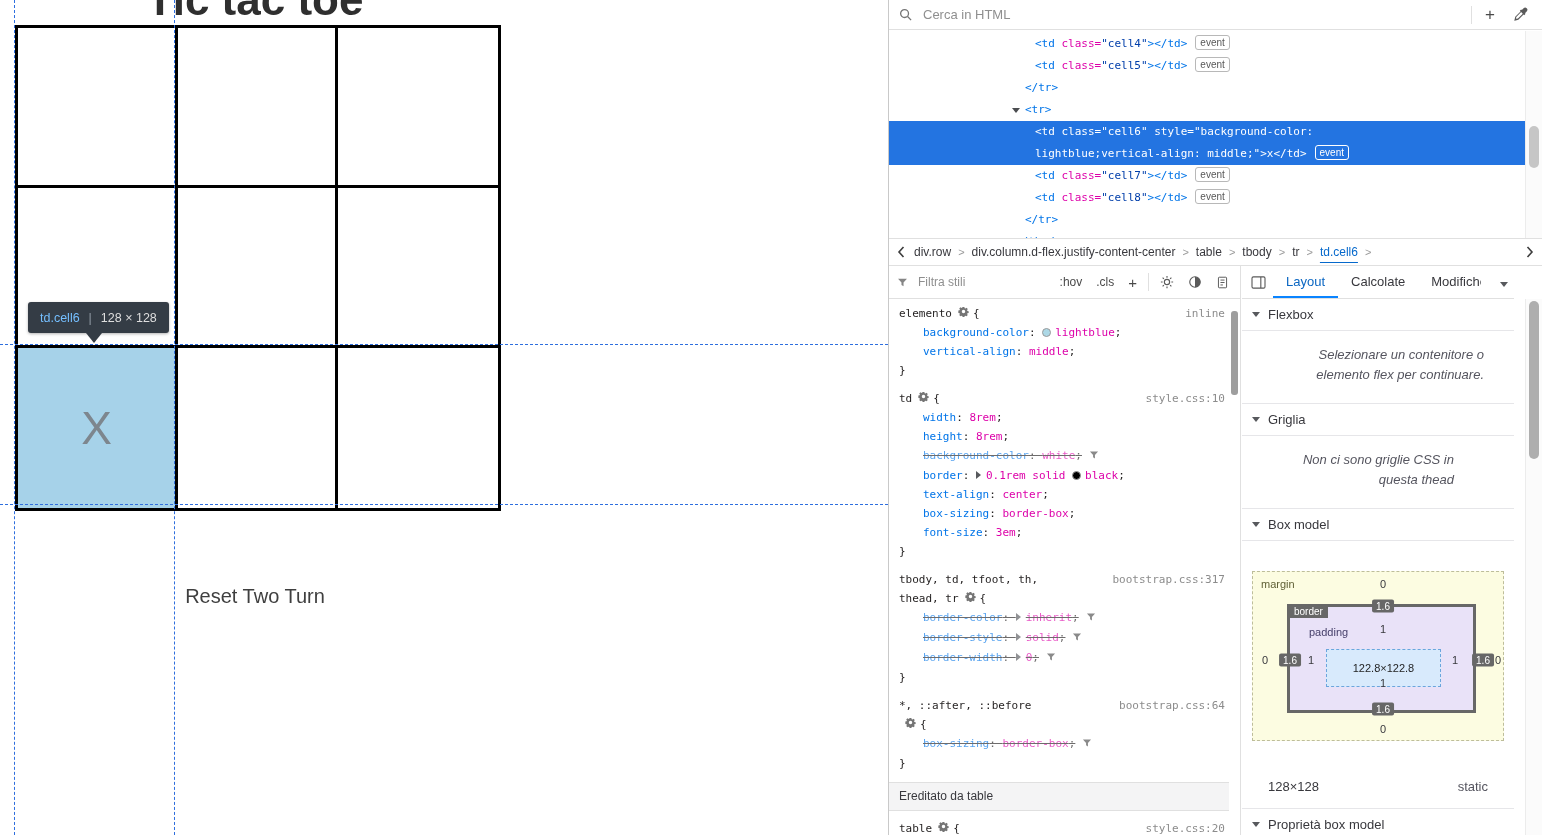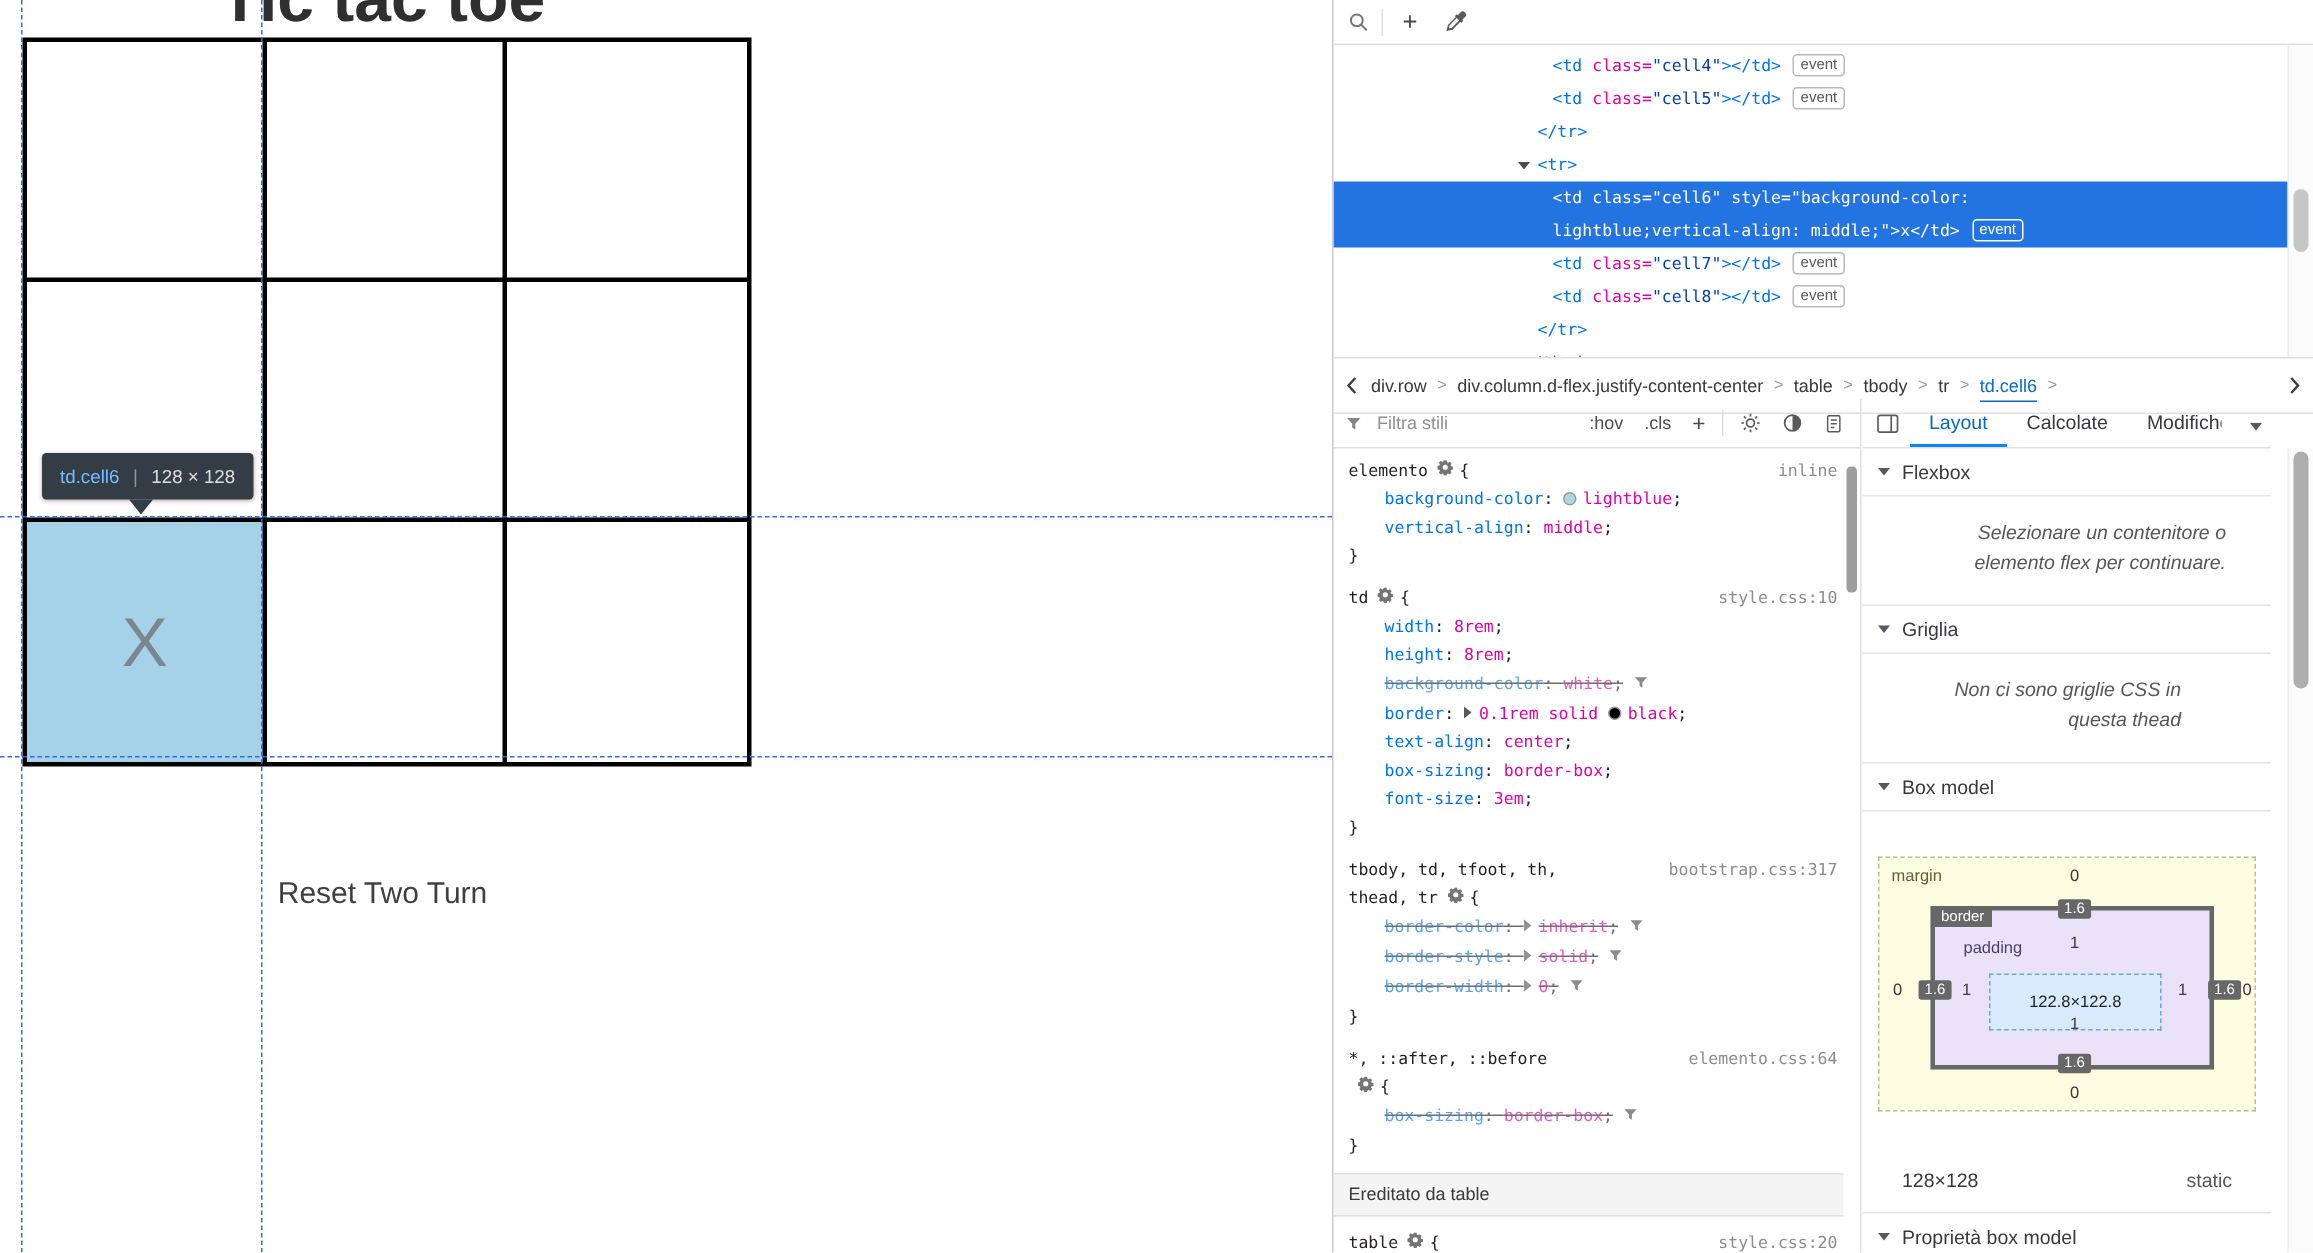--- a/index.html
+++ b/index.html
@@ -59,21 +59,21 @@
 
   
   .sbtrack{position:absolute;right:0;width:17px;background:#fbfbfb;border-left:1px solid #ececec;box-sizing:border-box;}
   #sbm{top:31px;height:207px;}
   #sbl{top:299px;height:536px;}
   .thumb{position:absolute;left:3px;width:10px;border-radius:5px;background:#c6c6c6;}
   #sbm .thumb{top:95px;height:42px;}
   #sbl .thumb{top:2px;height:158px;background:#aeaeae;}
 
   
-  #crumbs{position:absolute;top:238px;left:0;right:0;height:38px;border-top:1px solid #e0e0e0;
+  #crumbs{position:absolute;top:238px;left:0;right:0;height:28px;border-top:1px solid #e0e0e0;
           border-bottom:1px solid #e0e0e0;display:flex;align-items:center;font-size:12px;color:#38383d;
           padding:0 6px;gap:7px;box-sizing:border-box;overflow:hidden;}
   .crumb{white-space:nowrap;}
   .crumb.sel{color:#0669cc;text-decoration:underline;text-underline-offset:6px;}
   .csep{color:#9a9a9a;font-size:11px;}
   .cnav{display:flex;align-items:center;background:none;border:none;padding:0 2px;}
   .cnav.right{margin-left:auto;}
 
   
   #rules{position:absolute;top:266px;left:0;width:352px;height:569px;border-right:1px solid #e0e0e0;box-sizing:border-box;}
@@ -175,20 +175,21 @@
 
   <section id="dt">
 
     <div id="insp-toolbar">
       <span style="display:flex">
         <svg width="15" height="15" viewBox="0 0 16 16" fill="none">
             <circle cx="7" cy="7" r="4.2" stroke="#757575" stroke-width="1.4"></circle>
             <path d="M10.2 10.2 14 14" stroke="#757575" stroke-width="1.4"></path>
           </svg>
       </span>
+      <input id="insp-search" placeholder="Cerca in HTML" style="">
       <span class="vdiv"></span>
       <button class="tbtn">+</button>
       <button class="tbtn">
         <svg width="15" height="15" viewBox="0 0 16 16">
             <path fill="#5a5a5a" d="M14.6 1.4a2.3 2.3 0 0 0-3.3 0L9.4 3.3l-.7-.7L7.3 4l.7.7-5.6 5.6-.7 2.9-.4 1.5 1.5-.4 2.9-.7 5.6-5.6.7.7 1.4-1.4-.7-.7 1.9-1.9a2.3 2.3 0 0 0 0-3.3zM5.2 12.3l-2 .3.3-2 5.2-5.2 1.7 1.7-5.2 5.2z"></path>
           </svg>
       </button>
     </div>
 
     <div id="markup">
@@ -298,21 +299,21 @@
                 </svg></span></div>
             <div class="decl struck"><span class="dbody"><span class="pname">border-style</span><span class="punct">: </span><i class="tw-right"></i><span class="pval">solid</span><span class="punct">;</span></span><span class="funnel"><svg width="10" height="10" viewBox="0 0 16 16">
                   <path fill="#8a8a8a" d="M1.5 2.5h13l-5 5.5v5.5l-3-1.8V8z"></path>
                 </svg></span></div>
             <div class="decl struck"><span class="dbody"><span class="pname">border-width</span><span class="punct">: </span><i class="tw-right"></i><span class="pval">0</span><span class="punct">;</span></span><span class="funnel"><svg width="10" height="10" viewBox="0 0 16 16">
                   <path fill="#8a8a8a" d="M1.5 2.5h13l-5 5.5v5.5l-3-1.8V8z"></path>
                 </svg></span></div>
             <div class="cbrace">}</div>
           </div>
           <div class="rule">
-            <div class="selline"><span class="sel">*, ::after, ::before</span><span class="origin">elemento.css:64</span></div>
+            <div class="selline"><span class="sel">*, ::after, ::before</span><span class="origin">bootstrap.css:64</span></div>
             <div class="selline"><span class="sel"></span><span class="gear"><svg width="11" height="11" viewBox="0 0 16 16">
                   <path fill="#757575" fill-rule="evenodd" d="M6.7 1.3h2.6l.4 1.8 1.1.5 1.6-1 1.8 1.8-1 1.6.5 1.1 1.8.4v2.6l-1.8.4-.5 1.1 1 1.6-1.8 1.8-1.6-1-1.1.5-.4 1.8H6.7l-.4-1.8-1.1-.5-1.6 1-1.8-1.8 1-1.6-.5-1.1-1.8-.4V6.7l1.8-.4.5-1.1-1-1.6 1.8-1.8 1.6 1 1.1-.5zM8 5.5A2.5 2.5 0 1 0 8 10.5 2.5 2.5 0 0 0 8 5.5z"></path>
                 </svg></span><span class="brace">{</span></div>
             <div class="decl struck"><span class="dbody"><span class="pname">box-sizing</span><span class="punct">: </span><span class="pval">border-box</span><span class="punct">;</span></span><span class="funnel"><svg width="10" height="10" viewBox="0 0 16 16">
                   <path fill="#8a8a8a" d="M1.5 2.5h13l-5 5.5v5.5l-3-1.8V8z"></path>
                 </svg></span></div>
             <div class="cbrace">}</div>
           </div>
           <div class="rhead">Ereditato da table</div>
           <div class="rule">

